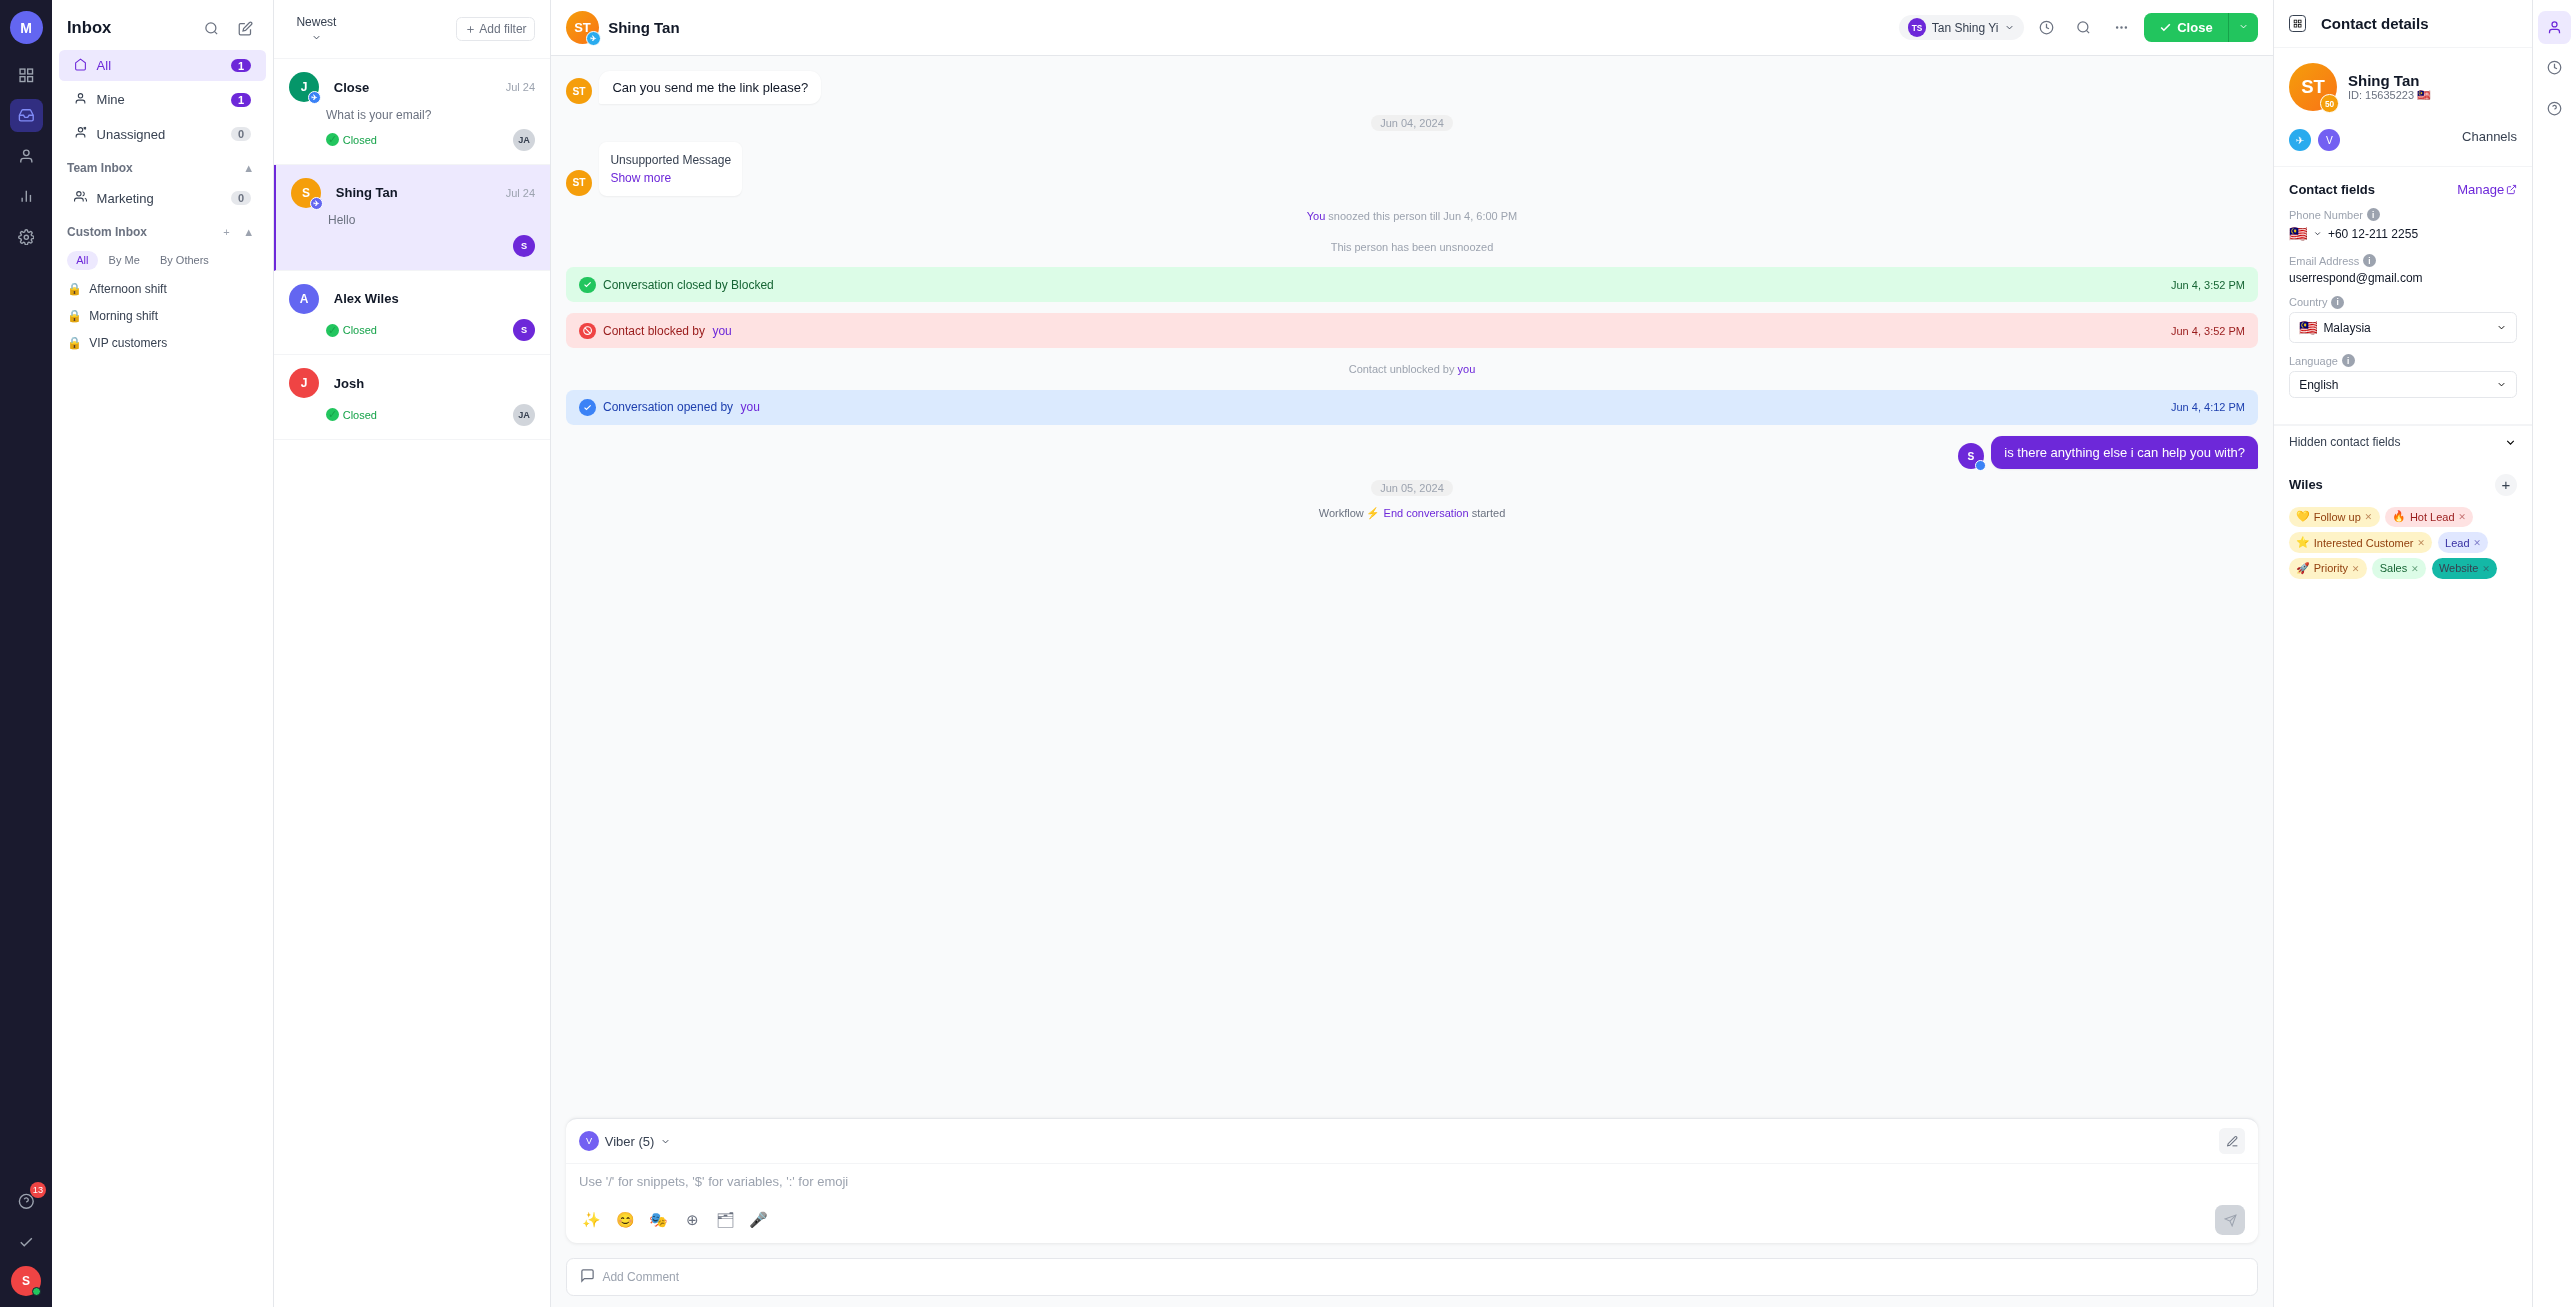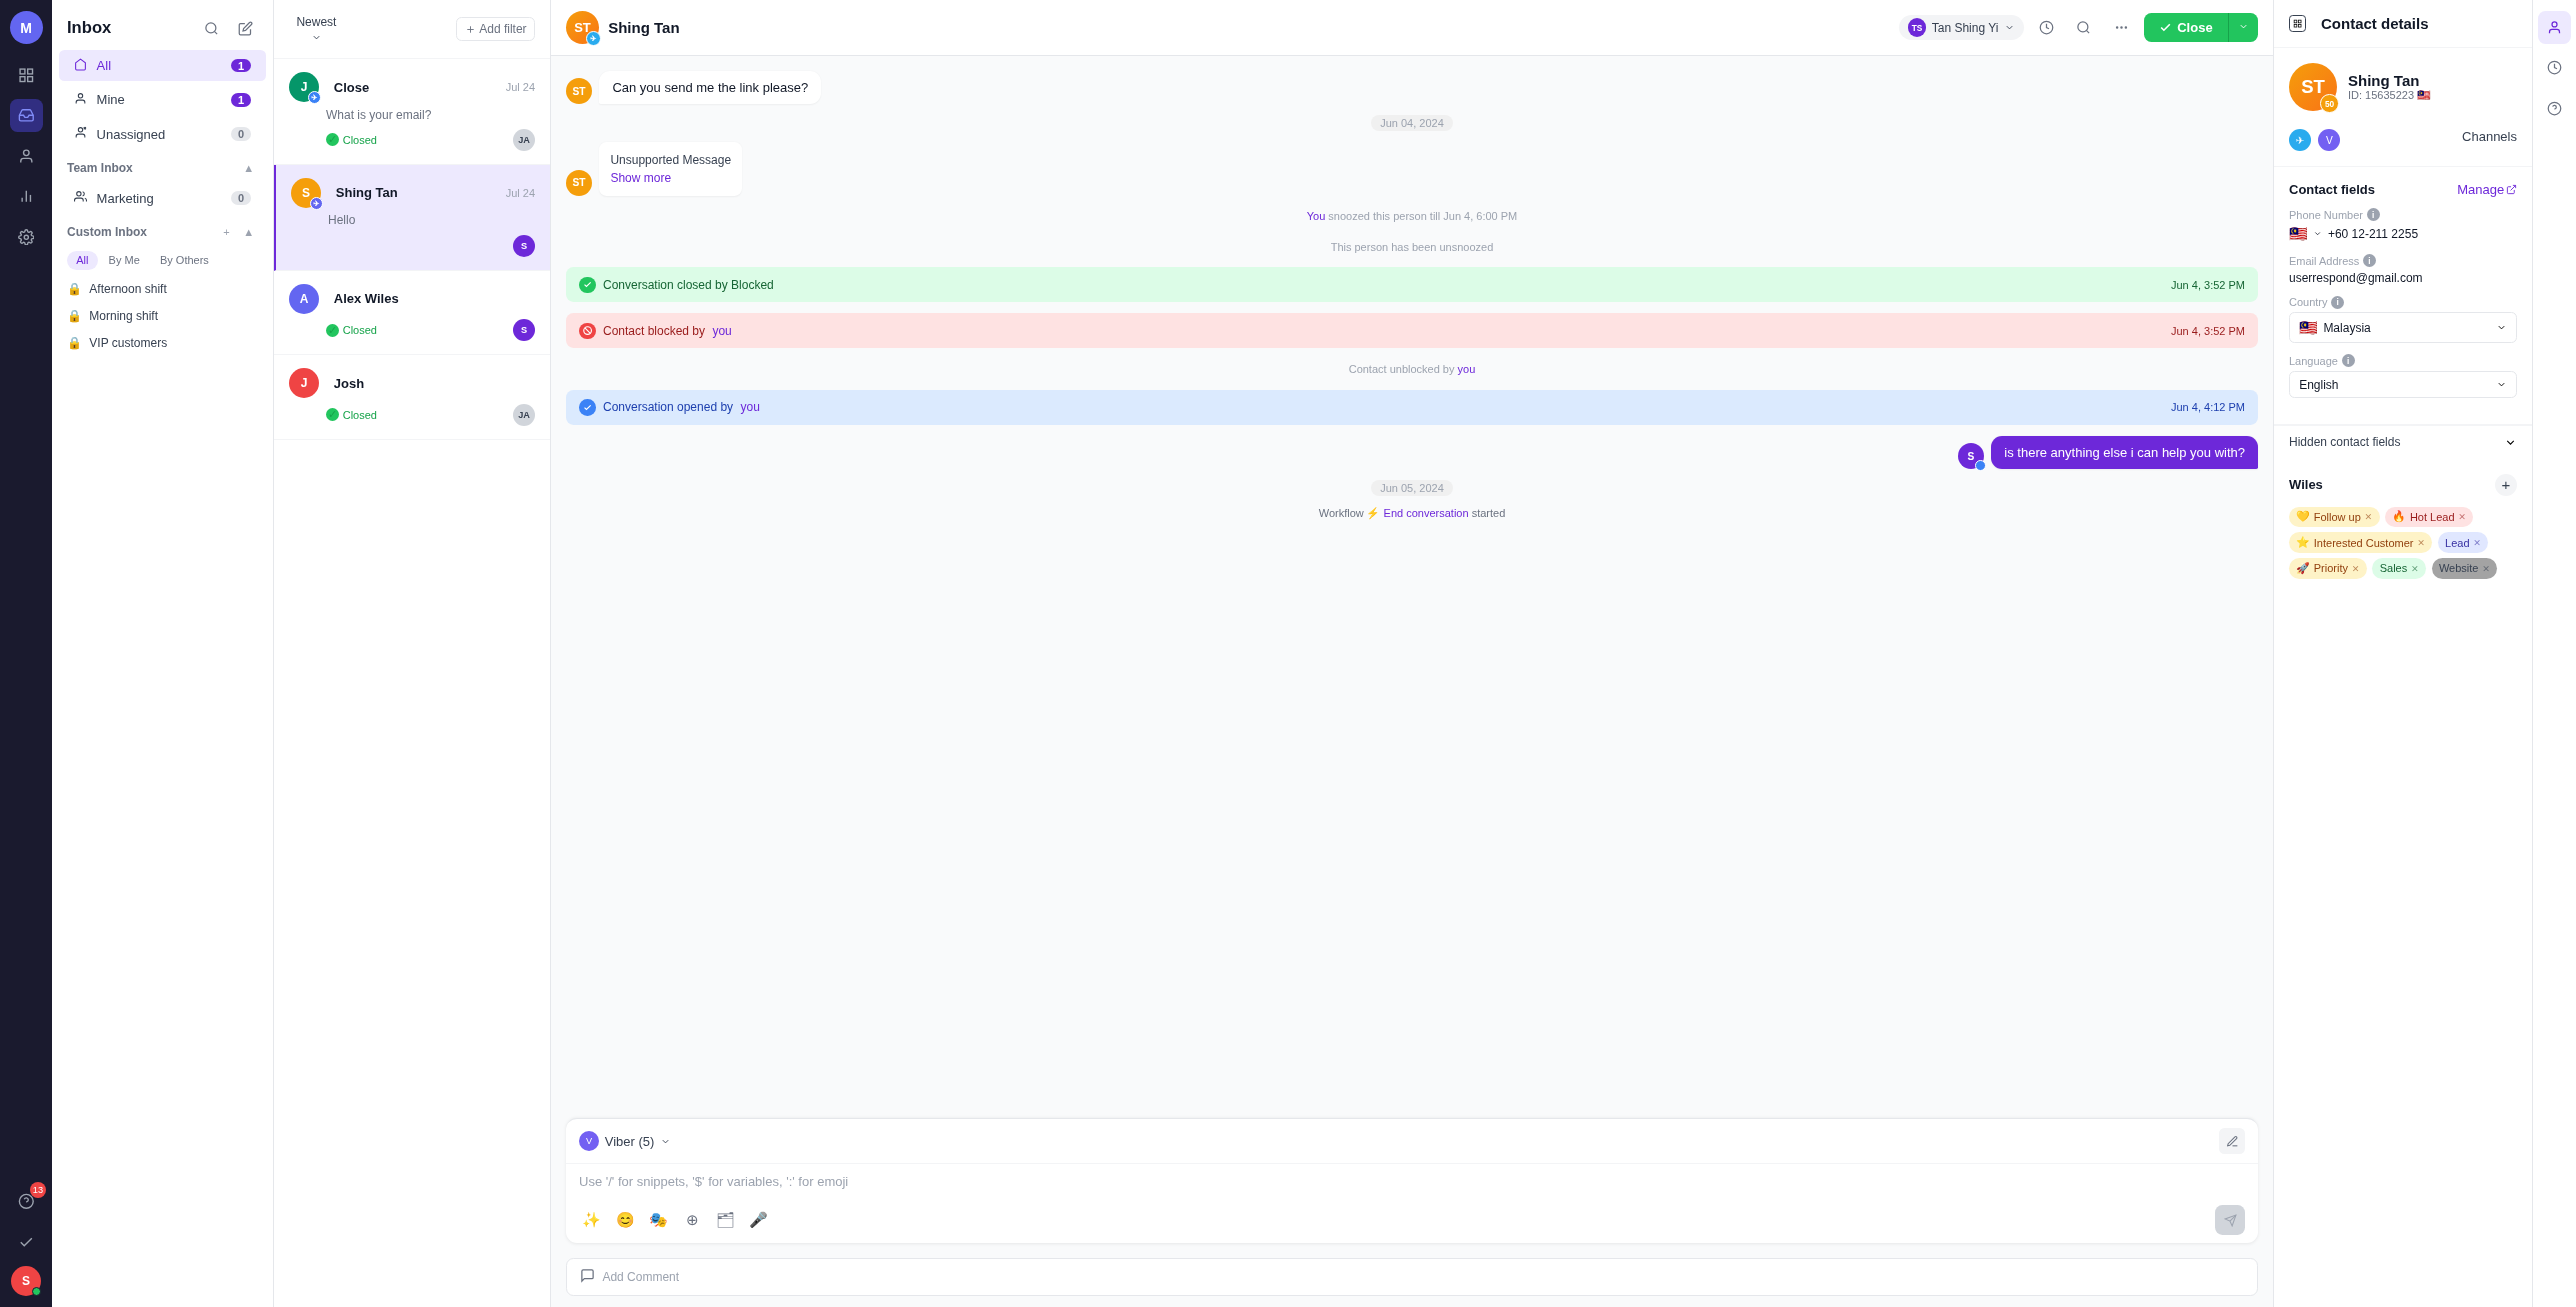--- a/index.html
+++ b/index.html
@@ -146,21 +146,21 @@
     .add-tag-btn { width: 22px; height: 22px; border-radius: 50%; background: #f3f4f6; display: flex; align-items: center; justify-content: center; color: #374151; cursor: pointer; font-size: 15px; }
     .tags-grid { display: flex; flex-wrap: wrap; gap: 5.5px; }
     .tag { display: flex; align-items: center; gap: 3.7px; padding: 3.7px 7.4px; border-radius: 15px; font-size: 11px; font-weight: 500; cursor: pointer; }
     .tag .tag-remove { color: inherit; opacity: 0.6; font-size: 9.2px; cursor: pointer; }
     .tag.follow-up { background: #fef3c7; color: #92400e; }
     .tag.hot-lead { background: #fee2e2; color: #991b1b; }
     .tag.interested { background: #fef3c7; color: #92400e; }
     .tag.lead { background: #e0e7ff; color: #3730a3; }
     .tag.priority { background: #fef3c7; color: #92400e; }
     .tag.sales { background: #dcfce7; color: #166534; }
-    .tag.website { background: #a3a3a3; color: #374151; }
+    .tag.website { background: #14b8a6; color: #374151; }
 
     .right-rail { width: 44px; background: white; border-left: 0.9px solid #e5e7eb; display: flex; flex-direction: column; align-items: center; padding: 11px 0; gap: 7.4px; flex-shrink: 0; }
     .right-rail-icon { width: 33px; height: 33px; border-radius: 7.4px; display: flex; align-items: center; justify-content: center; color: #6b7280; cursor: pointer; font-size: 15px; }
     .right-rail-icon.active { background: #ede9fe; color: #6d28d9; }
 
     .info-icon { width: 13px; height: 13px; border-radius: 50%; background: #9ca3af; color: white; display: inline-flex; align-items: center; justify-content: center; font-size: 8.3px; font-weight: 700; flex-shrink: 0; }
 
     .channel-badge { position: absolute; bottom: -1.8px; right: -1.8px; width: 15px; height: 15px; border-radius: 50%; border: 1.8px solid white; display: flex; align-items: center; justify-content: center; font-size: 7.4px; color: white; }
 
     .hidden-fields-row { display: flex; align-items: center; justify-content: space-between; padding: 9.2px 15px; cursor: pointer; border-top: 0.9px solid #f3f4f6; }

